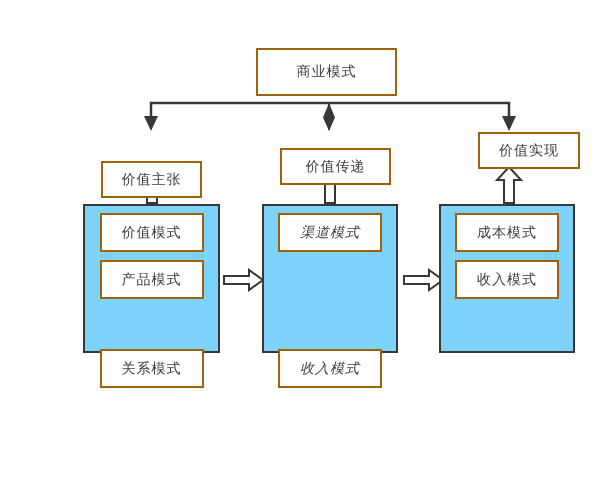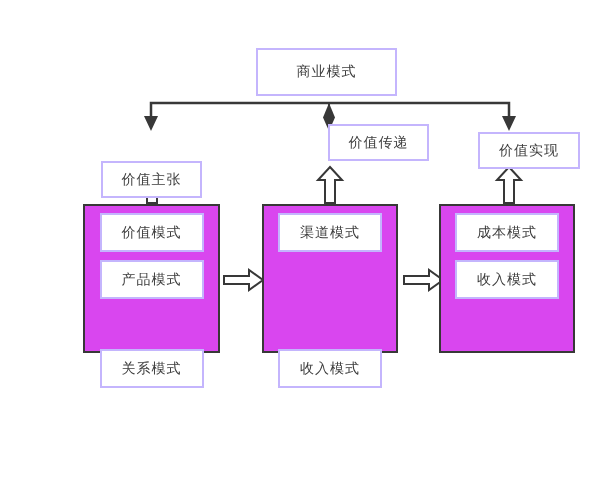--- a/index.html
+++ b/index.html
@@ -18,49 +18,49 @@
   #connector-layer {
     position: absolute;
     left: 0;
     top: 0;
     width: 607px;
     height: 498px;
   }
   .node {
     position: absolute;
     box-sizing: border-box;
-    border: 2px solid #c4b5fd;
+    border: 2px solid #a16207;
     background: #ffffff;
     display: flex;
     align-items: center;
     justify-content: center;
     font-size: 14px;
     color: #3d3d3d;
     letter-spacing: 1px;
     white-space: nowrap;
   }
   .group {
     position: absolute;
     box-sizing: border-box;
     border: 2px solid #383838;
-    background: #d946ef;
+    background: #7dd3fc;
     text-align: right;
   }
   .group .node {
     position: absolute;
   }
   
   #root-node   { left: 256px; top: 48px;  width: 141px; height: 48px; }
   
   #branch-0    { left: 101px; top: 132px; width: 101px; height: 37px; margin-top: 29px; }
-  #branch-1    { left: 280px; top: 124px; width: 101px; height: 37px; margin-left: 48px; }
+  #branch-1    { left: 280px; top: 148px; width: 111px; height: 37px; }
   #branch-2    { left: 458px; top: 132px; width: 102px; height: 37px; margin-left: 20px; }
   
   #group-0     { left: 83px;  top: 204px; width: 137px; height: 149px; }
-  #group-1     { left: 262px; top: 204px; width: 136px; height: 149px; }
+  #group-1     { left: 262px; top: 204px; width: 136px; height: 149px; font-style: italic; }
   #group-2     { left: 439px; top: 204px; width: 136px; height: 149px; }
   
   .inner-0 { left: 50%; transform: translateX(-50%); top: 7px;   width: 104px; height: 39px; }
   .inner-1 { left: 50%; transform: translateX(-50%); top: 54px;  width: 104px; height: 39px; }
   .inner-2 { left: 50%; transform: translateX(-50%); top: 101px; width: 104px; height: 39px; margin-top: 42px; }
 </style>
 </head>
 <body>
 
 <div id="canvas">

